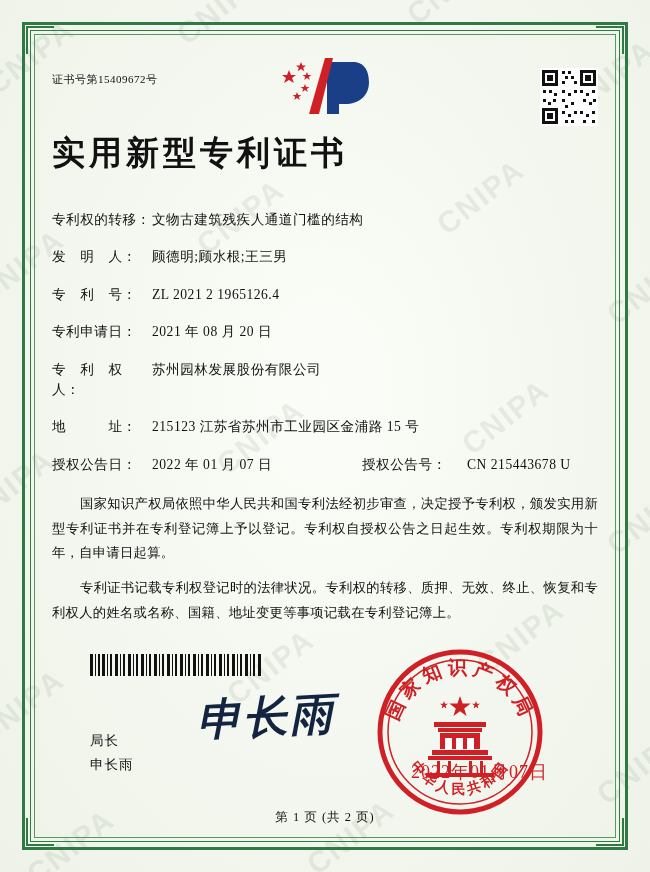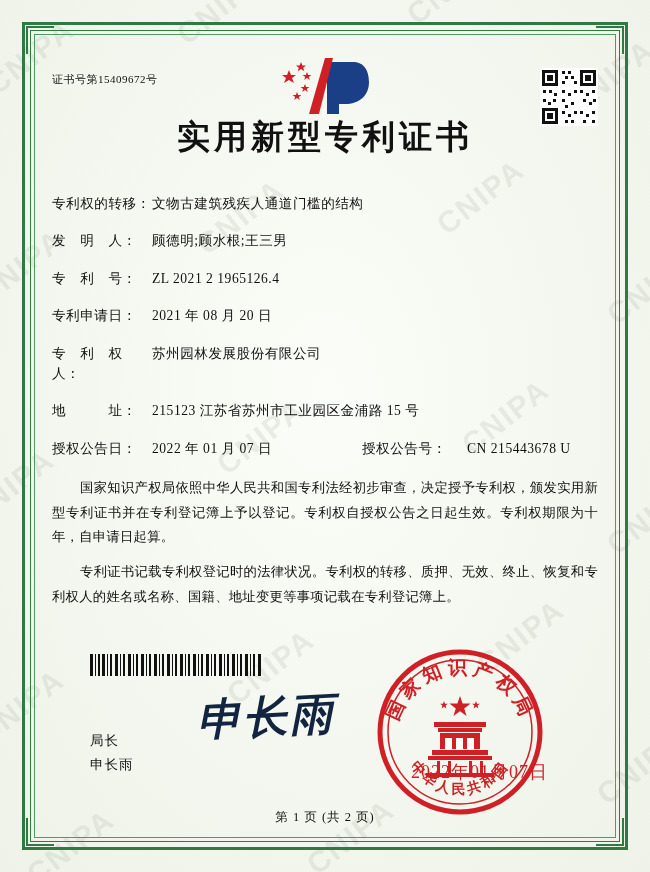--- a/index.html
+++ b/index.html
@@ -102,26 +102,25 @@
 
   .logo {
     position: absolute;
     left: 50%;
     top: 8px;
     transform: translateX(-50%);
     width: 112px;
     height: 62px;
   }
   .title {
-    text-align: center;
     font-size: 33px;
     font-weight: bold;
     letter-spacing: 4px;
     color: #111;
-    margin-top: 28px;
+    margin-top: 44px;
     font-family: "Liberation Serif", serif;
   }
   .fields {
     margin-top: 34px;
     font-size: 13.6px;
     color: #111;
   }
   .field-row {
     display: flex;
     align-items: baseline;

